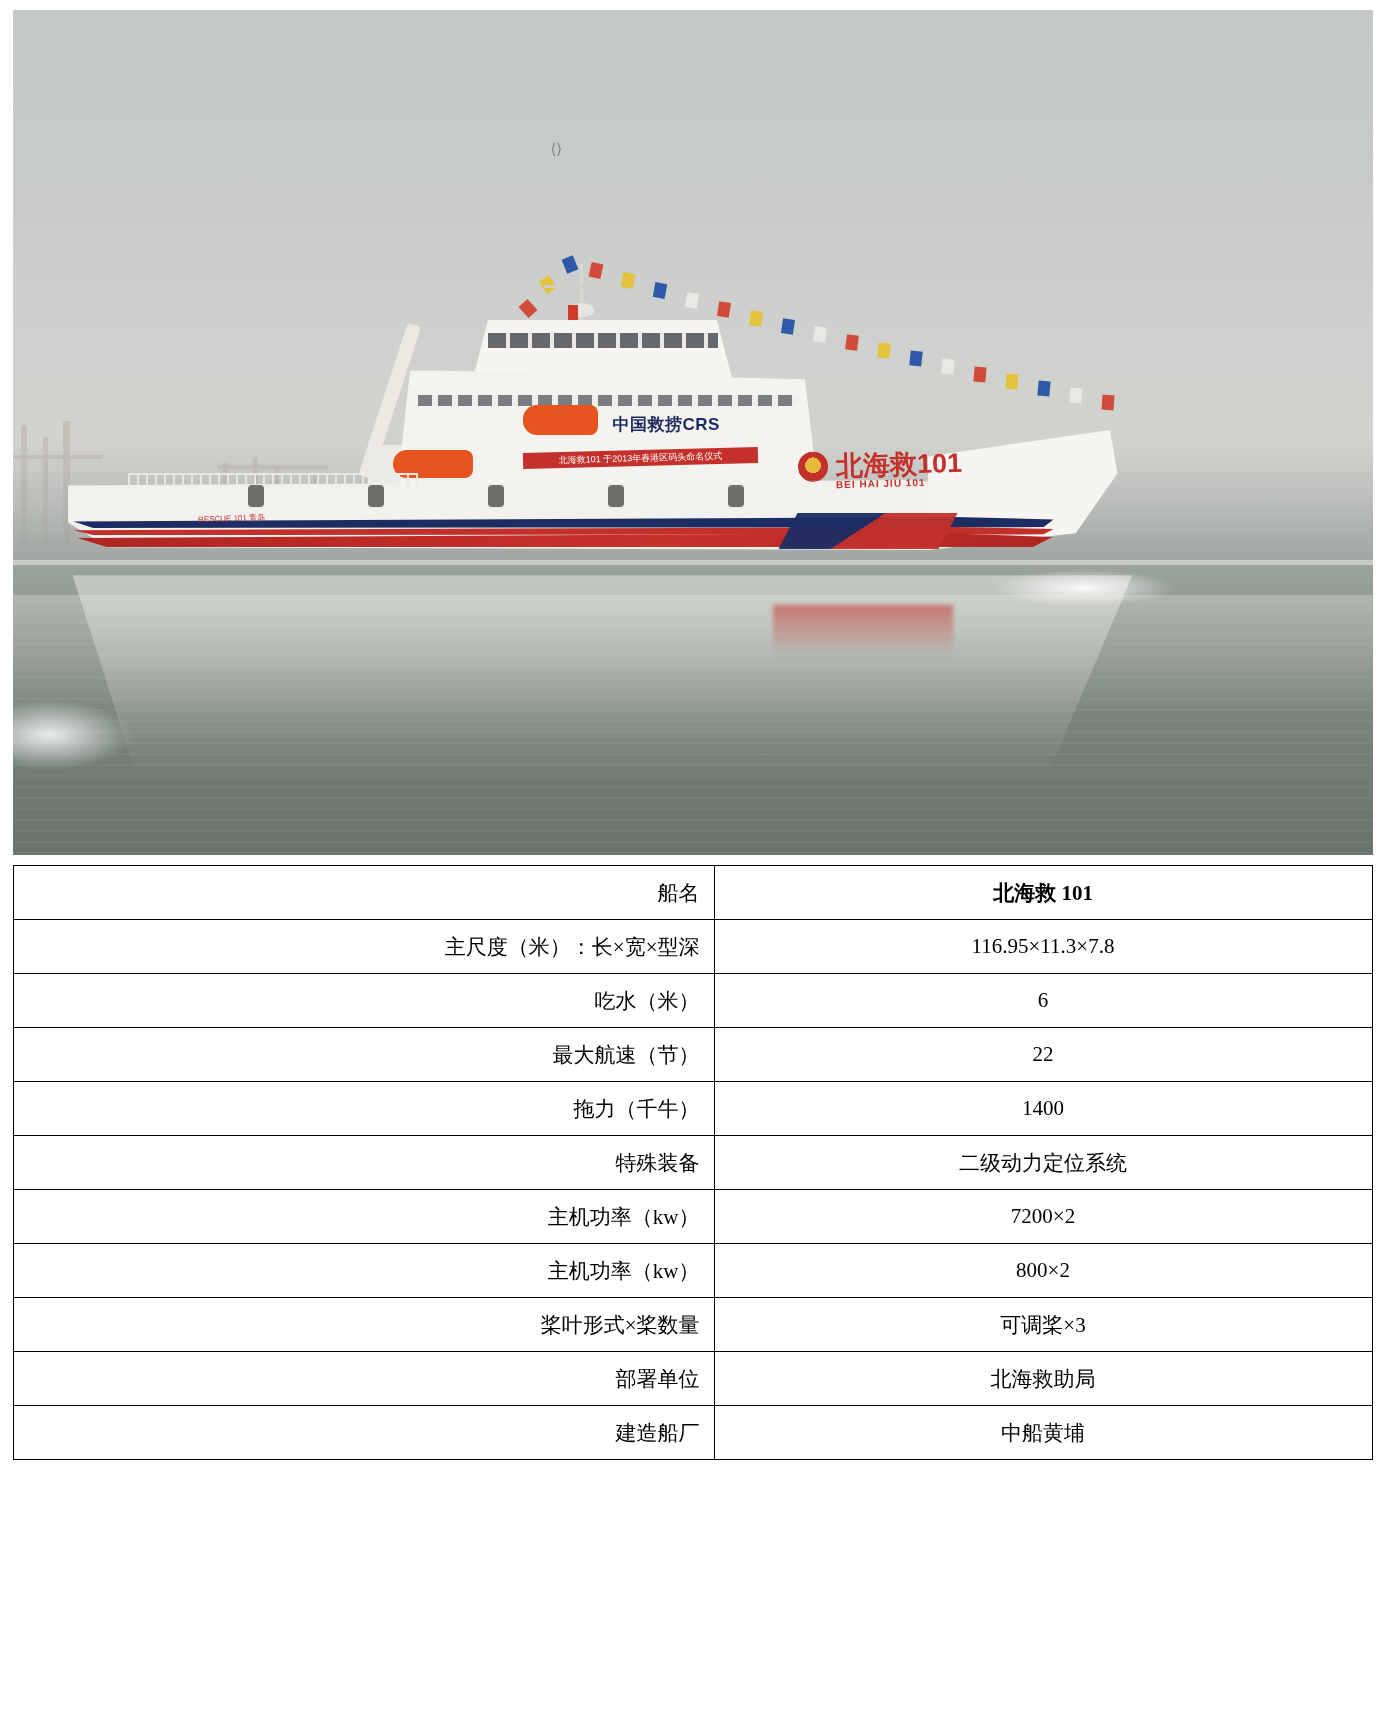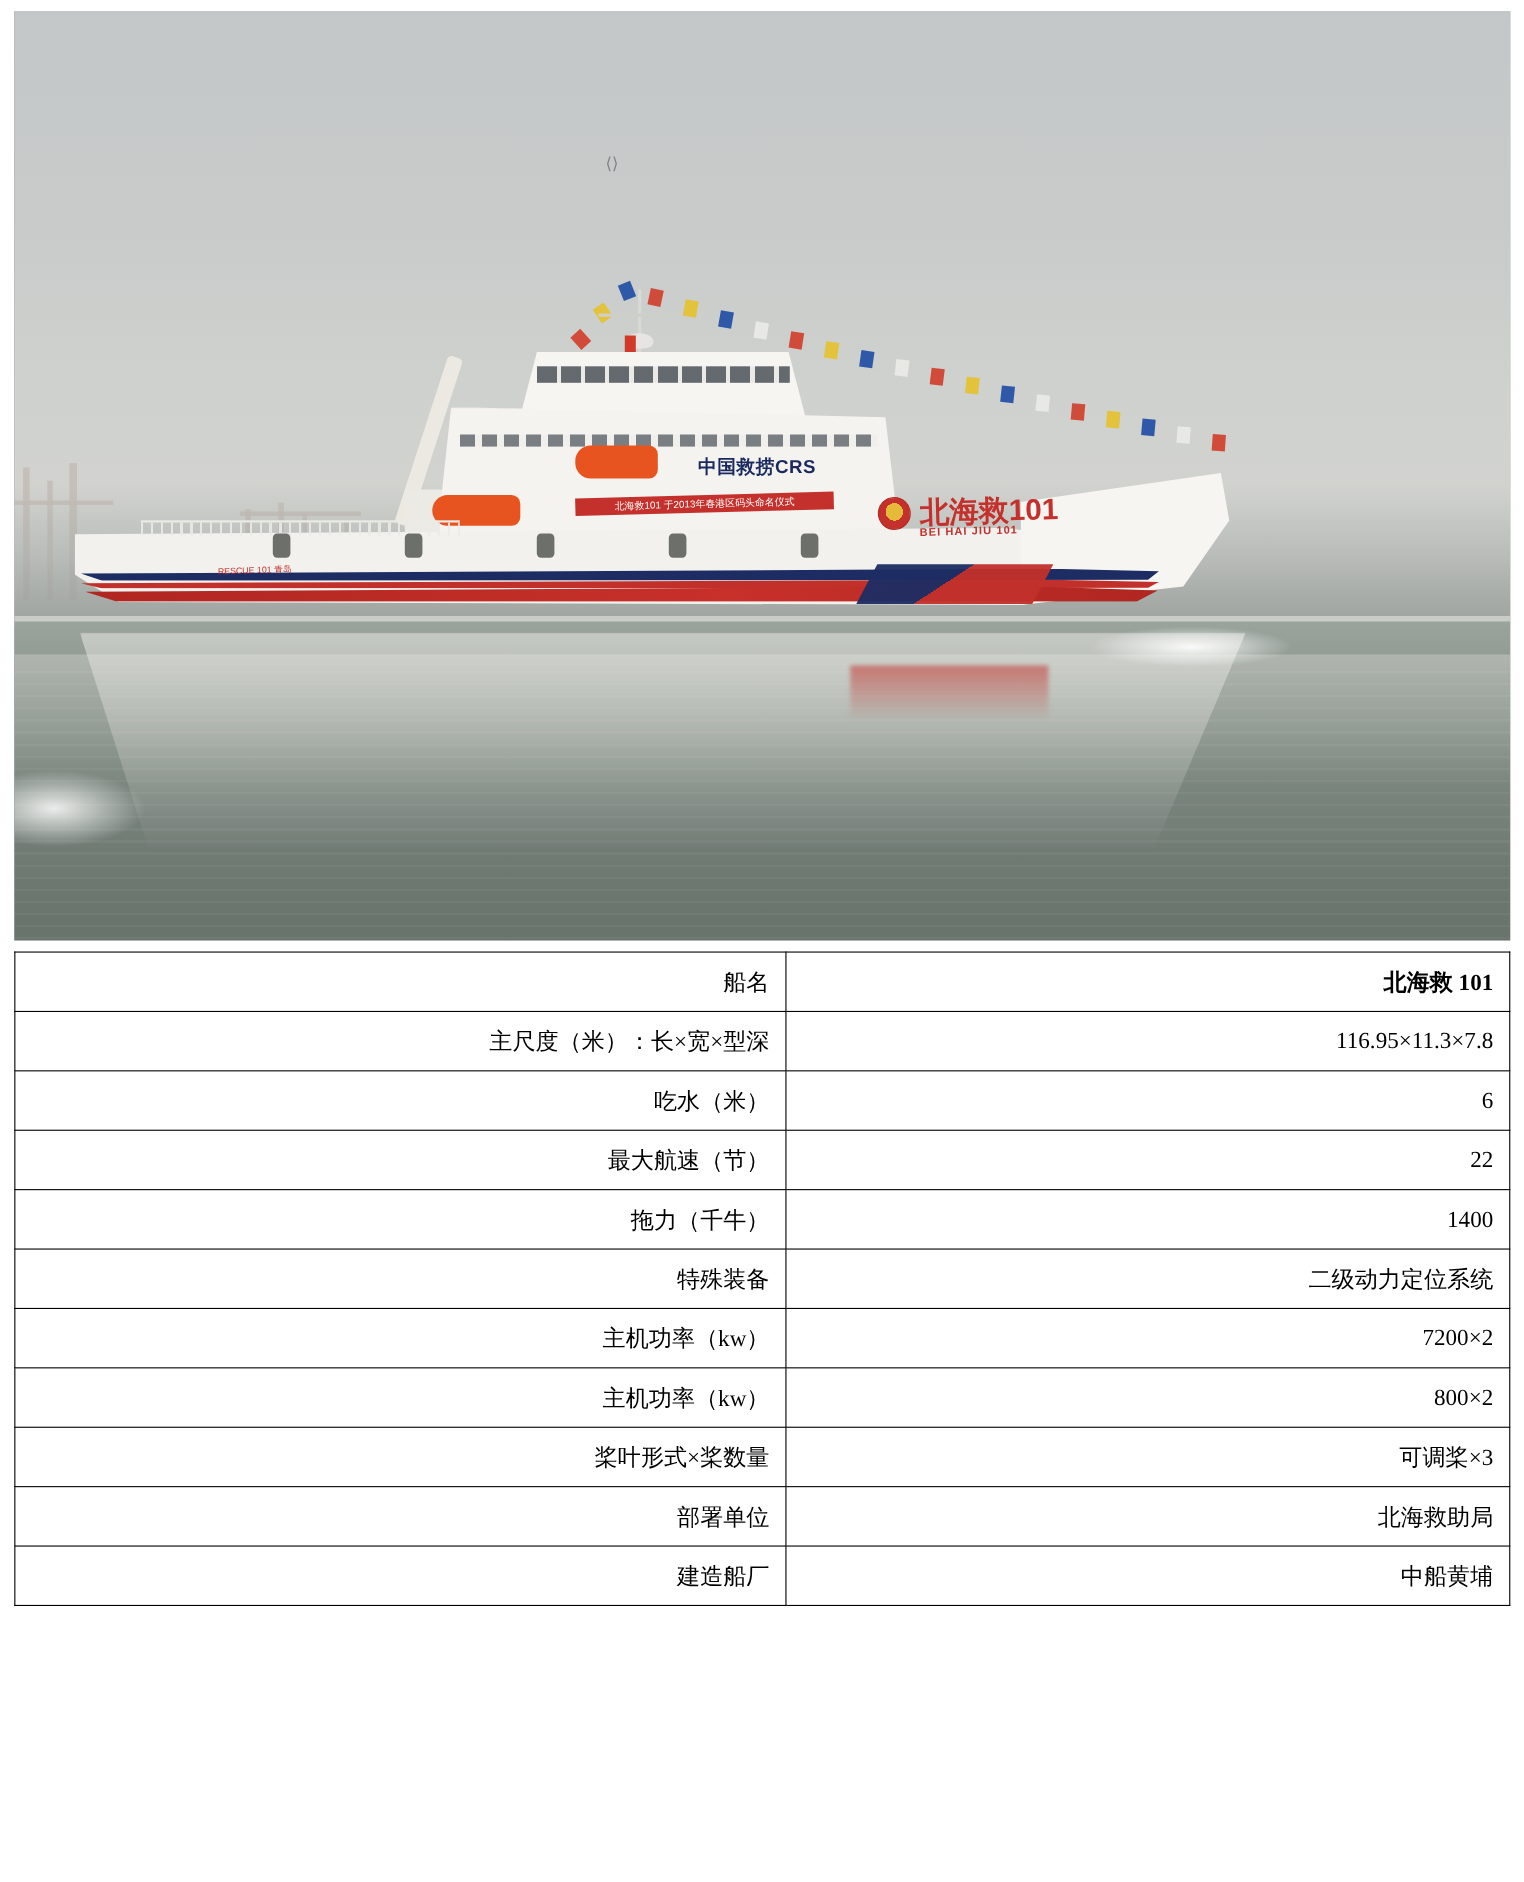--- a/index.html
+++ b/index.html
@@ -255,21 +255,21 @@
   }
   .lifeboat-a { left: 455px; top: 160px; width: 75px; height: 30px; }
   .lifeboat-b { left: 325px; top: 205px; width: 80px; height: 28px; background:#e8541f; }
   .funnel-red {
     position: absolute;
     left: 500px; top: 60px; width: 10px; height: 18px;
     background: #d13a2a;
   }
   .crs-text {
     position: absolute;
-    left: 567px;
+    left: 545px;
     top: 168px;
     font-family: "Liberation Sans", sans-serif;
     font-size: 17px;
     font-weight: 700;
     color: #1b2a5e;
     letter-spacing: 0.5px;
     white-space: nowrap;
   }
   .banner {
     position: absolute;
@@ -402,21 +402,21 @@
     height: 53px;
     font-size: 21px;
     padding: 0 14px;
     font-family: "Liberation Serif", "DejaVu Serif", serif;
   }
   .spec-table td.label {
     width: 672px;
     text-align: right;
   }
   .spec-table td.value {
-    text-align: right;
+    text-align: center;
   }
   .spec-table tr:first-child td.value {
     font-weight: bold;
   }
 </style>
 </head>
 <body>
 
 <div class="page">
 

